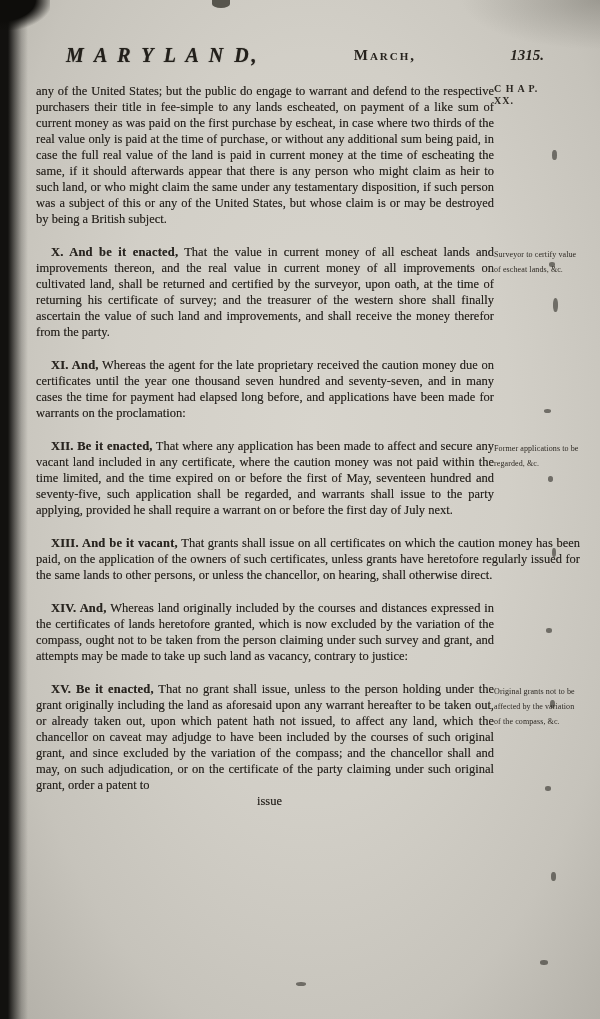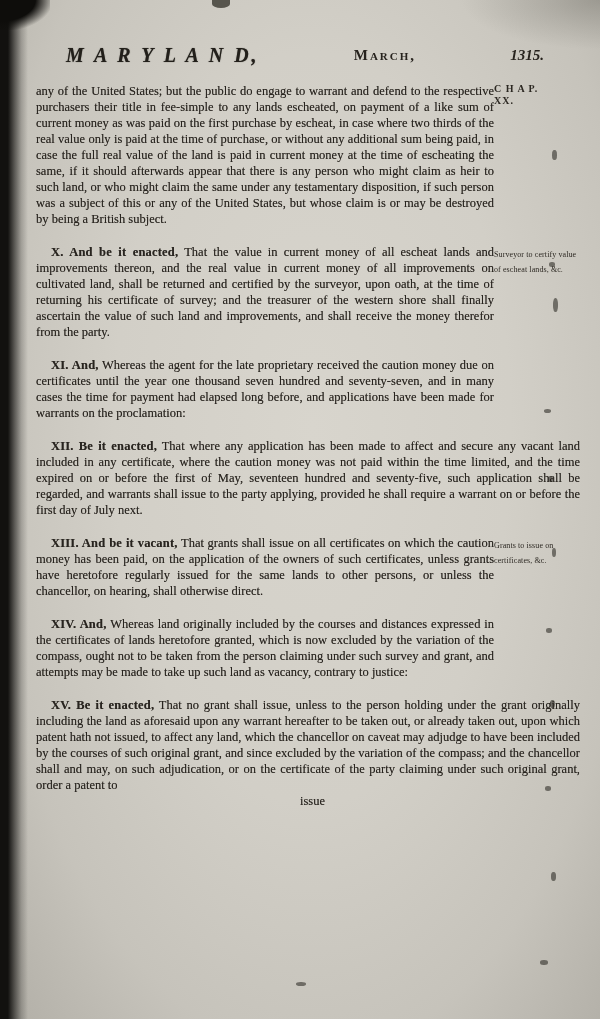--- a/index.html
+++ b/index.html
@@ -114,33 +114,34 @@
       <div class="note">Surveyor to certify value of escheat lands, &amp;c.</div>
     </div>
 
     <div class="row">
       <p class="para indent"><span class="lead">XI. And,</span><span> Whereas the agent for the late proprietary received the caution money due on certificates until the year one thousand seven hundred and seventy-seven, and in many cases the time for payment had elapsed long before, and applications have been made for warrants on the proclamation:</span></p>
       <div class="note"></div>
     </div>
 
     <div class="row">
       <p class="para indent"><span class="lead">XII. Be it enacted,</span><span> That where any application has been made to affect and secure any vacant land included in any certificate, where the caution money was not paid within the time limited, and the time expired on or before the first of May, seventeen hundred and seventy-five, such application shall be regarded, and warrants shall issue to the party applying, provided he shall require a warrant on or before the first day of July next.</span></p>
+      <div class="note">Former applications to be regarded, &amp;c.</div>
     </div>
 
     <div class="row">
       <p class="para indent"><span class="lead">XIII. And be it vacant,</span><span> That grants shall issue on all certificates on which the caution money has been paid, on the application of the owners of such certificates, unless grants have heretofore regularly issued for the same lands to other persons, or unless the chancellor, on hearing, shall otherwise direct.</span></p>
-      <div class="note">Grants to issue on certificates, &amp;c.</div>
     </div>
 
     <div class="row">
       <p class="para indent"><span class="lead">XIV. And,</span><span> Whereas land originally included by the courses and distances expressed in the certificates of lands heretofore granted, which is now excluded by the variation of the compass, ought not to be taken from the person claiming under such survey and grant, and attempts may be made to take up such land as vacancy, contrary to justice:</span></p>
       <div class="note"></div>
     </div>
 
     <div class="row">
       <div class="para indent">
         <span class="lead">XV. Be it enacted,</span><span> That no grant shall issue, unless to the person holding under the grant originally including the land as aforesaid upon any warrant hereafter to be taken out, or already taken out, upon which patent hath not issued, to affect any land, which the chancellor on caveat may adjudge to have been included by the courses of such original grant, and since excluded by the variation of the compass; and the chancellor shall and may, on such adjudication, or on the certificate of the party claiming under such original grant, order a patent to</span>
         <div class="catchword">issue</div>
       </div>
+      <div class="note">Original grants not to be affected by the variation of the compass, &amp;c.</div>
     </div>
 
   </div>
 </div>
 
 </body></html>

